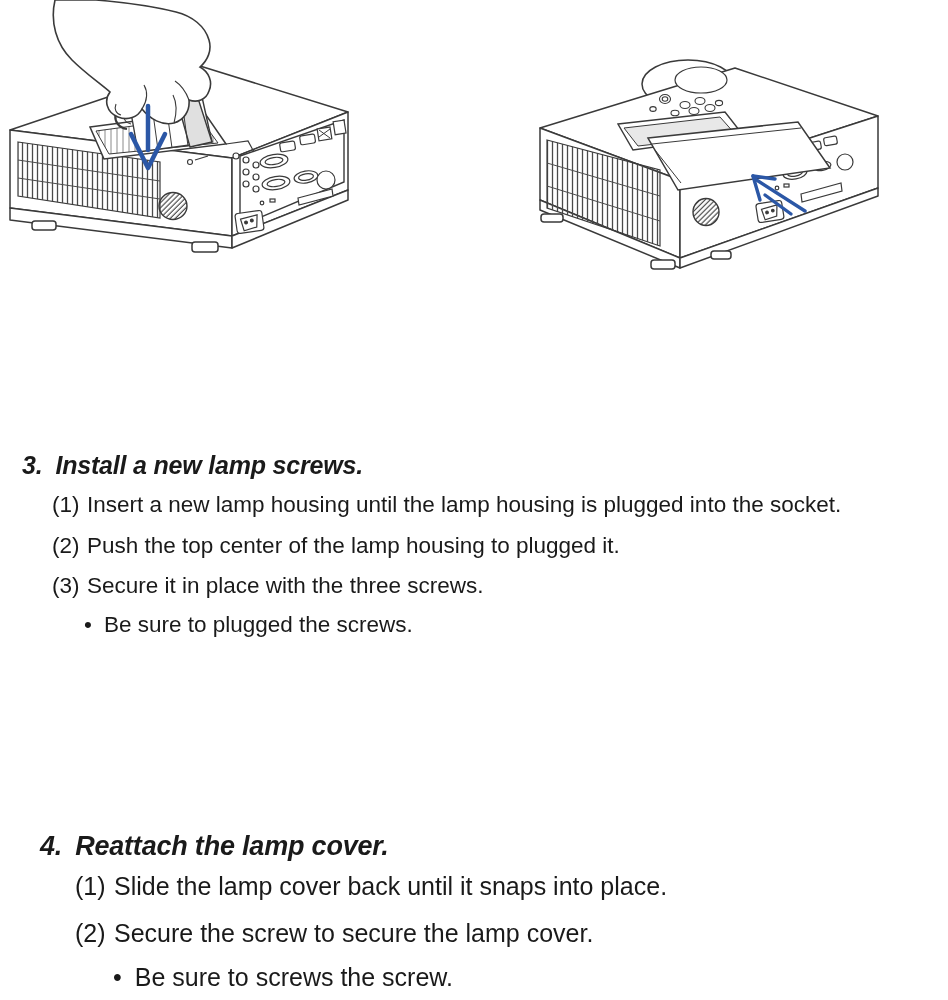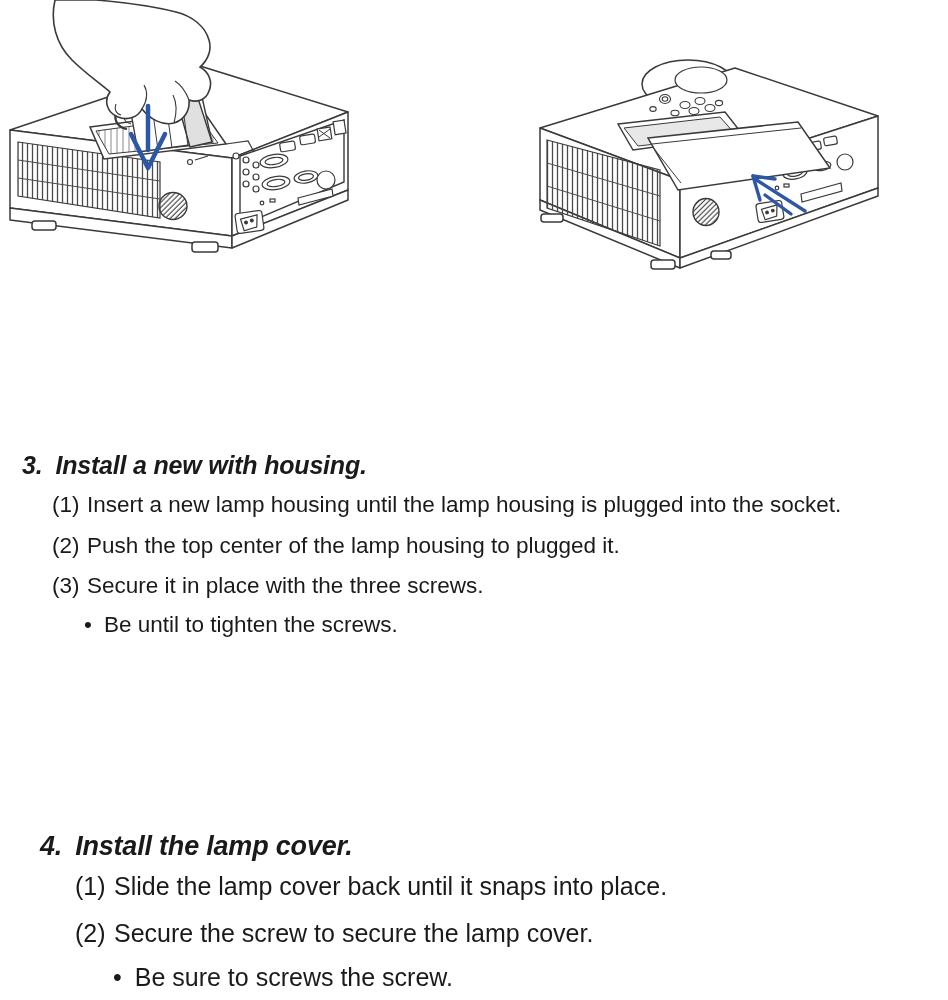--- a/index.html
+++ b/index.html
@@ -222,42 +222,42 @@
     <g class="arrow-stroke" fill="none" stroke="#2b57a6" stroke-width="3.4" stroke-linecap="round">
       <line x1="240" y1="137" x2="290" y2="169"></line>
       <line x1="250" y1="153" x2="276" y2="172"></line>
       <path d="M238,134 L260,137"></path>
       <path d="M238,134 L245,158"></path>
     </g>
   </svg>
 
   <div class="heading s3">
     <span class="h-num">3.</span>
-    <span class="h-title">Install a new with housing.</span>
+    <span class="h-title">Install a new lamp screws.</span>
   </div>
   <div class="step s3" id="s3-step1">
     <span class="lbl">(1)</span>
     <span class="txt">Insert a new lamp housing until the lamp housing is plugged into the socket.</span>
   </div>
   <div class="step s3" id="s3-step2">
     <span class="lbl">(2)</span>
     <span class="txt">Push the top center of the lamp housing to plugged it.</span>
   </div>
   <div class="step s3" id="s3-step3">
     <span class="lbl">(3)</span>
     <span class="txt">Secure it in place with the three screws.</span>
   </div>
   <div class="note s3">
     <span class="blt">•</span>
-    <span class="txt">Be until to tighten the screws.</span>
+    <span class="txt">Be sure to plugged the screws.</span>
   </div>
 
   <div class="heading s4">
     <span class="h-num">4.</span>
-    <span class="h-title">Install the lamp cover.</span>
+    <span class="h-title">Reattach the lamp cover.</span>
   </div>
   <div class="step s4" id="s4-step1">
     <span class="lbl">(1)</span>
     <span class="txt">Slide the lamp cover back until it snaps into place.</span>
   </div>
   <div class="step s4" id="s4-step2">
     <span class="lbl">(2)</span>
     <span class="txt">Secure the screw to secure the lamp cover.</span>
   </div>
   <div class="note s4">

